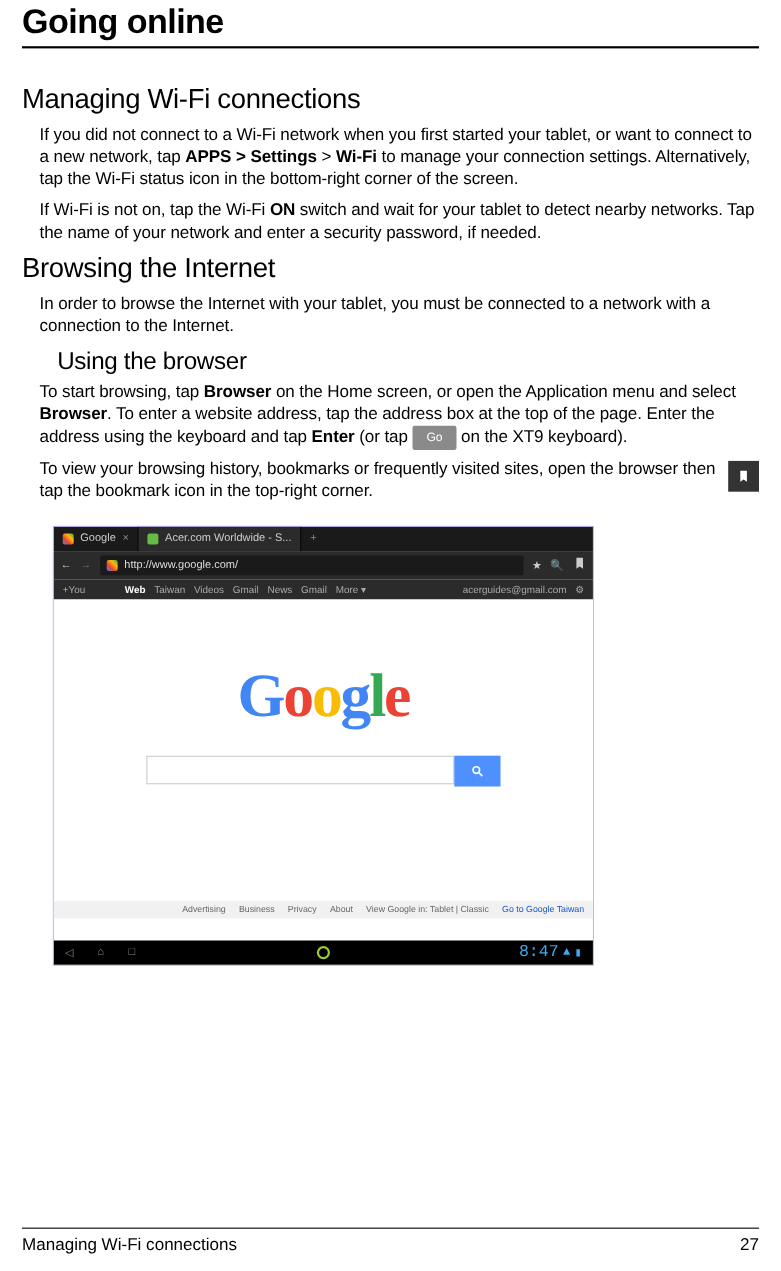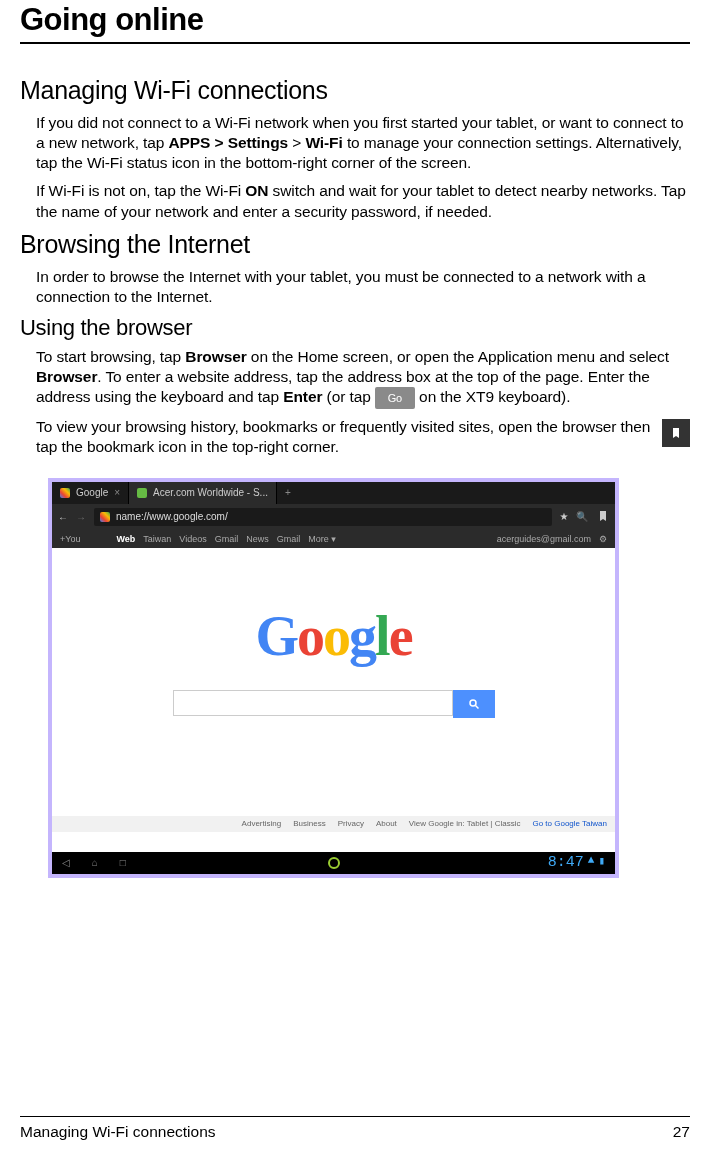--- a/index.html
+++ b/index.html
@@ -26,20 +26,21 @@
     font-weight: normal;
     letter-spacing: -0.3px;
     margin-bottom: 8px;
   }
   h3.subsection {
     font-size: 22px;
     font-weight: normal;
     letter-spacing: -0.3px;
     margin-bottom: 6px;
     margin-top: 4px;
+    margin-left: 32px;
   }
   p.body {
     font-size: 15.5px;
     line-height: 1.3;
     letter-spacing: -0.1px;
     margin-left: 16px;
     margin-bottom: 8px;
   }
   p.body b { font-weight: bold; }
   .go-btn {
@@ -62,22 +63,22 @@
     background: #333;
     display: inline-flex;
     align-items: center;
     justify-content: center;
     margin-left: 8px;
     margin-top: 2px;
   }
   .bookmark-badge svg { fill: #fff; }
   .screenshot {
     margin: 12px 16px 0 28px;
-    border: 4px solid #c4b5fd;
-    width: 571px;
+    border: 1px solid #c4b5fd;
+    width: 492px;
     height: 400px;
     background: #fff;
     position: relative;
     font-size: 10px;
   }
   .tabbar {
     background: #1a1a1a;
     height: 22px;
     display: flex;
     align-items: stretch;
@@ -211,20 +212,21 @@
     left: 50%;
     transform: translateX(-50%);
   }
   .ring {
     width: 12px; height: 12px;
     border: 2px solid #9acd32;
     border-radius: 50%;
   }
   .sysbar-right {
     display: flex;
+    align-items: center;
     gap: 4px;
     color: #3fa9f5;
     font-size: 15px;
     font-family: "Courier New", monospace;
   }
   .page-footer-main {
     position: absolute;
     bottom: 14px;
     left: 20px;
     right: 20px;
@@ -277,21 +279,21 @@
       <span class="site-fav" style="background:#6b4;"></span>
       <span>Acer.com Worldwide - S...</span>
     </div>
     <div class="newtab">+</div>
   </div>
   <div class="urlbar">
     <span>←</span>
     <span style="opacity:.4;">→</span>
     <div class="url-input">
       <span class="site-fav"></span>
-      <span>name://www.google.com/</span>
+      <span>http://www.google.com/</span>
     </div>
     <span>★</span>
     <span style="opacity:.6;">🔍</span>
     <span>
       <svg width="12" height="12" viewBox="0 0 24 24" fill="#ccc">
           <path d="M6 2h12v20l-6-4-6 4z"></path>
         </svg>
     </span>
   </div>
   <div class="gbar">

